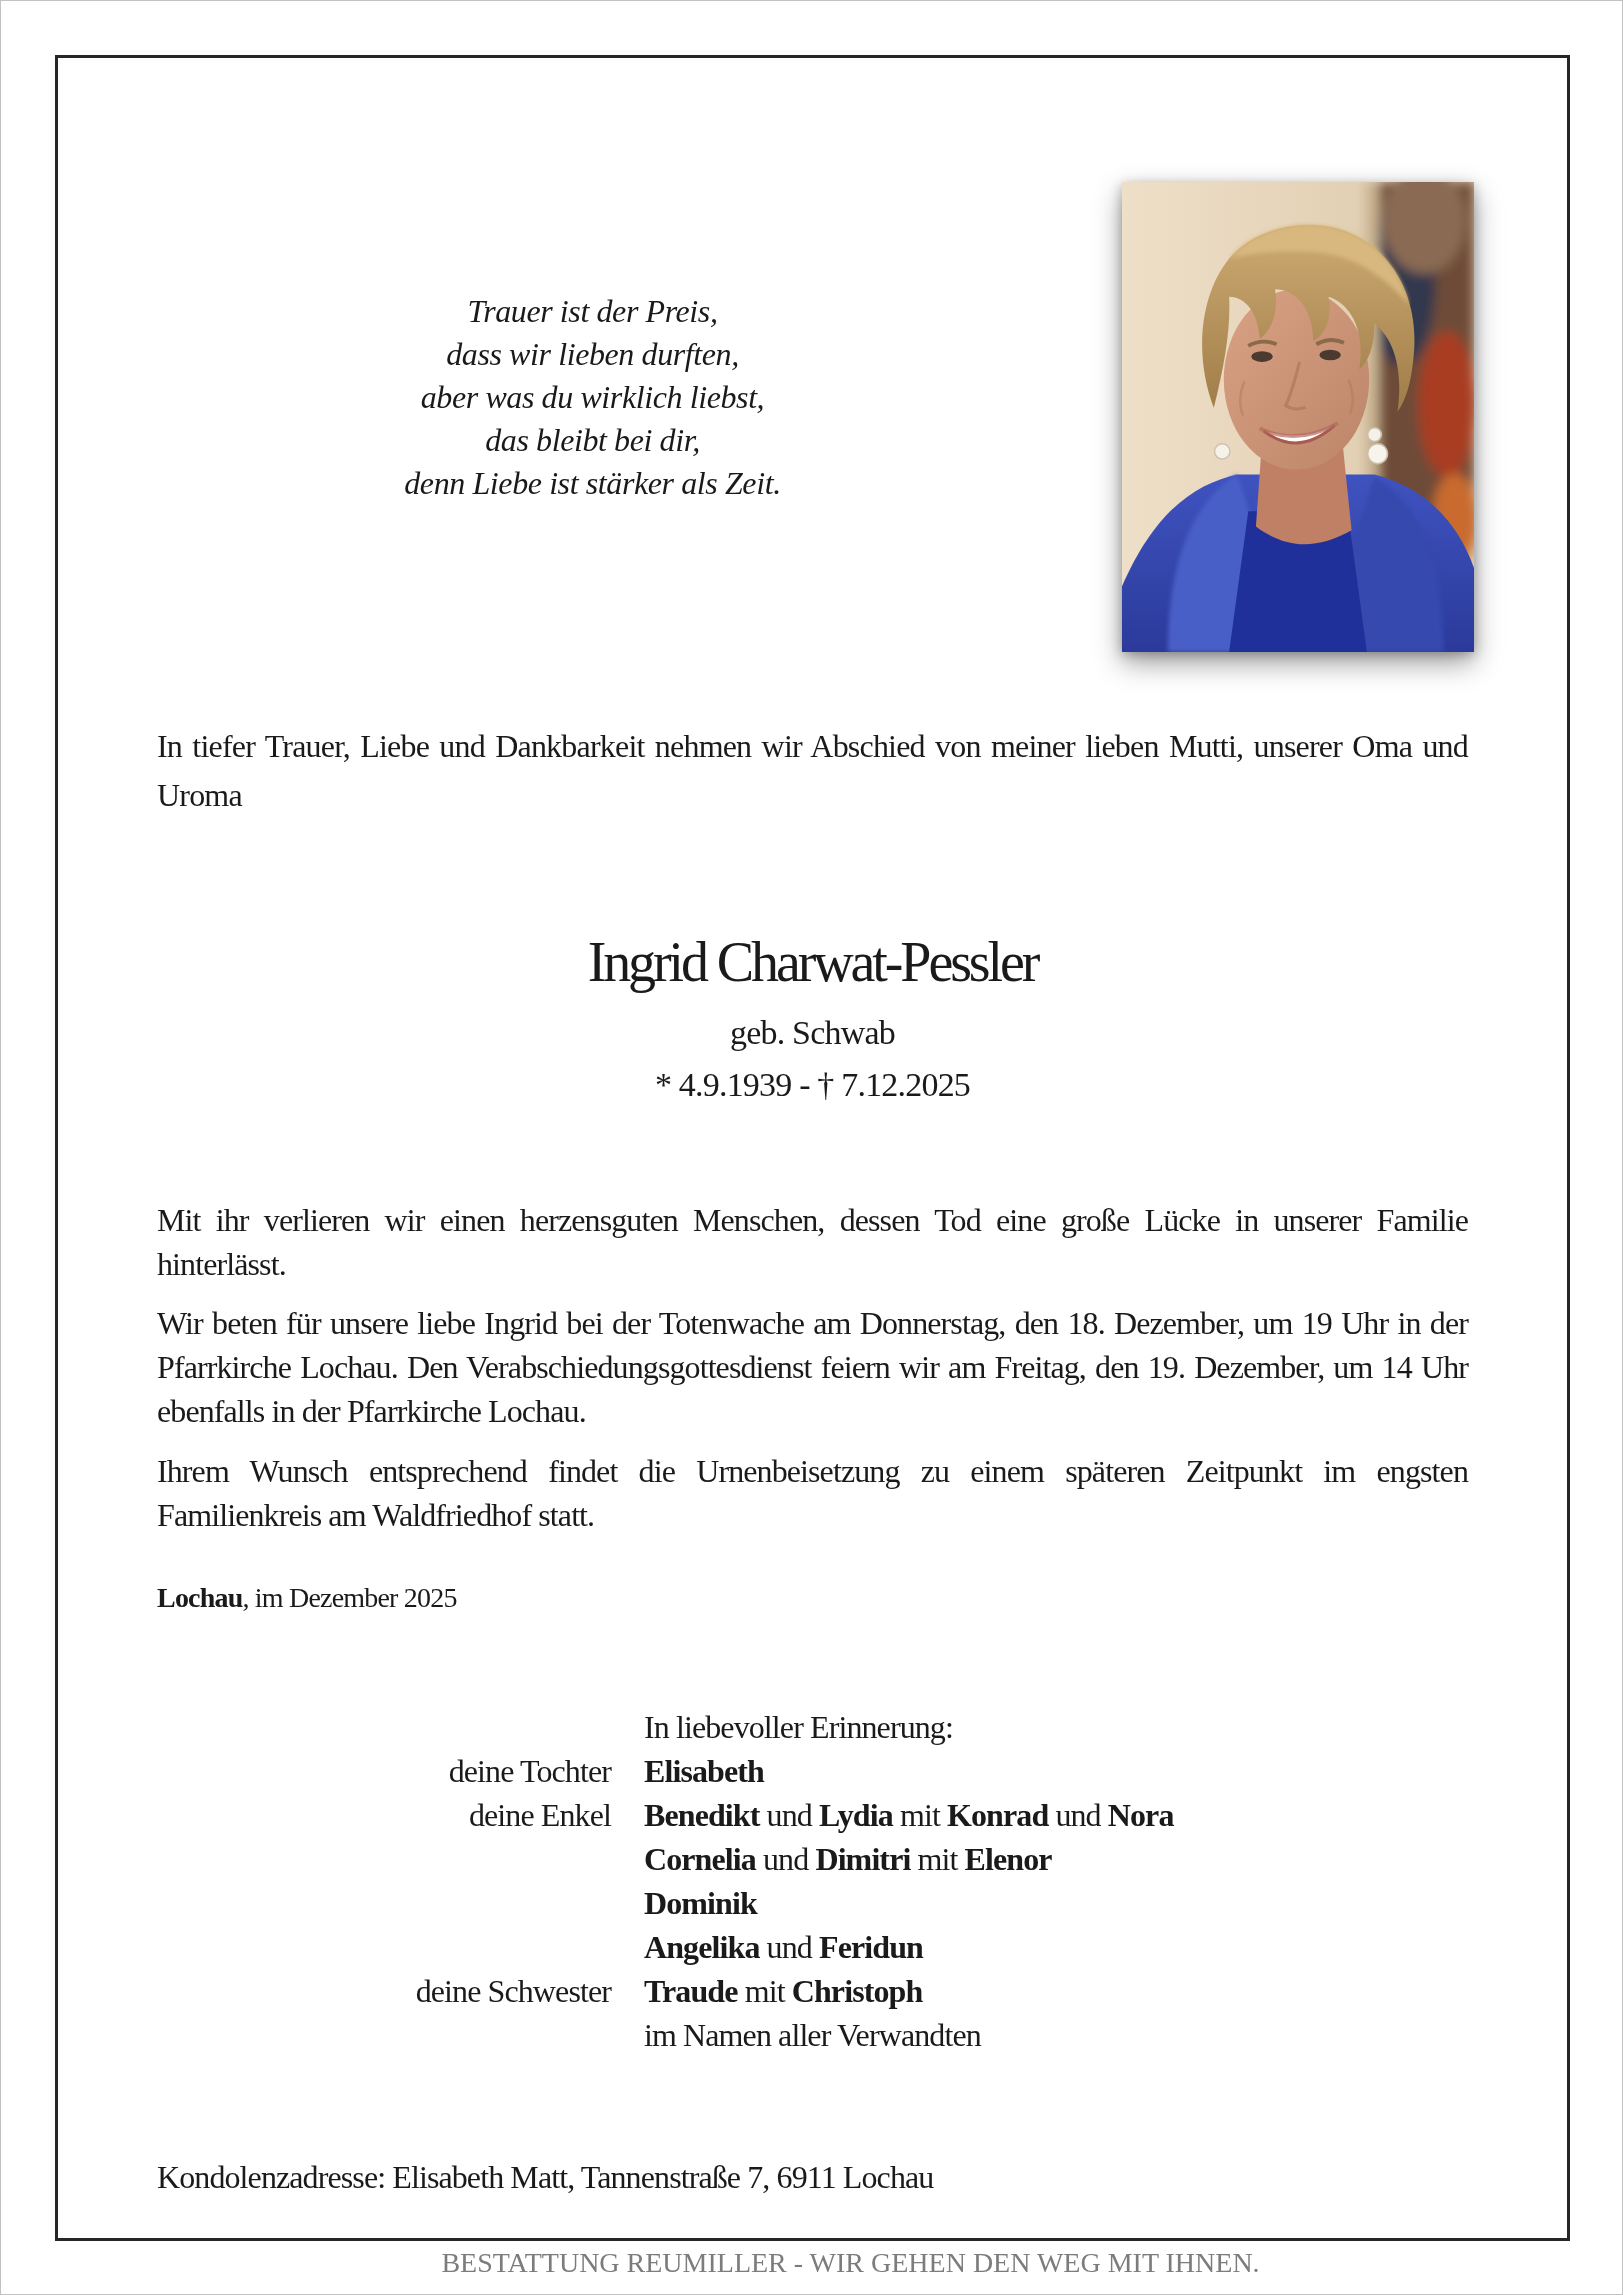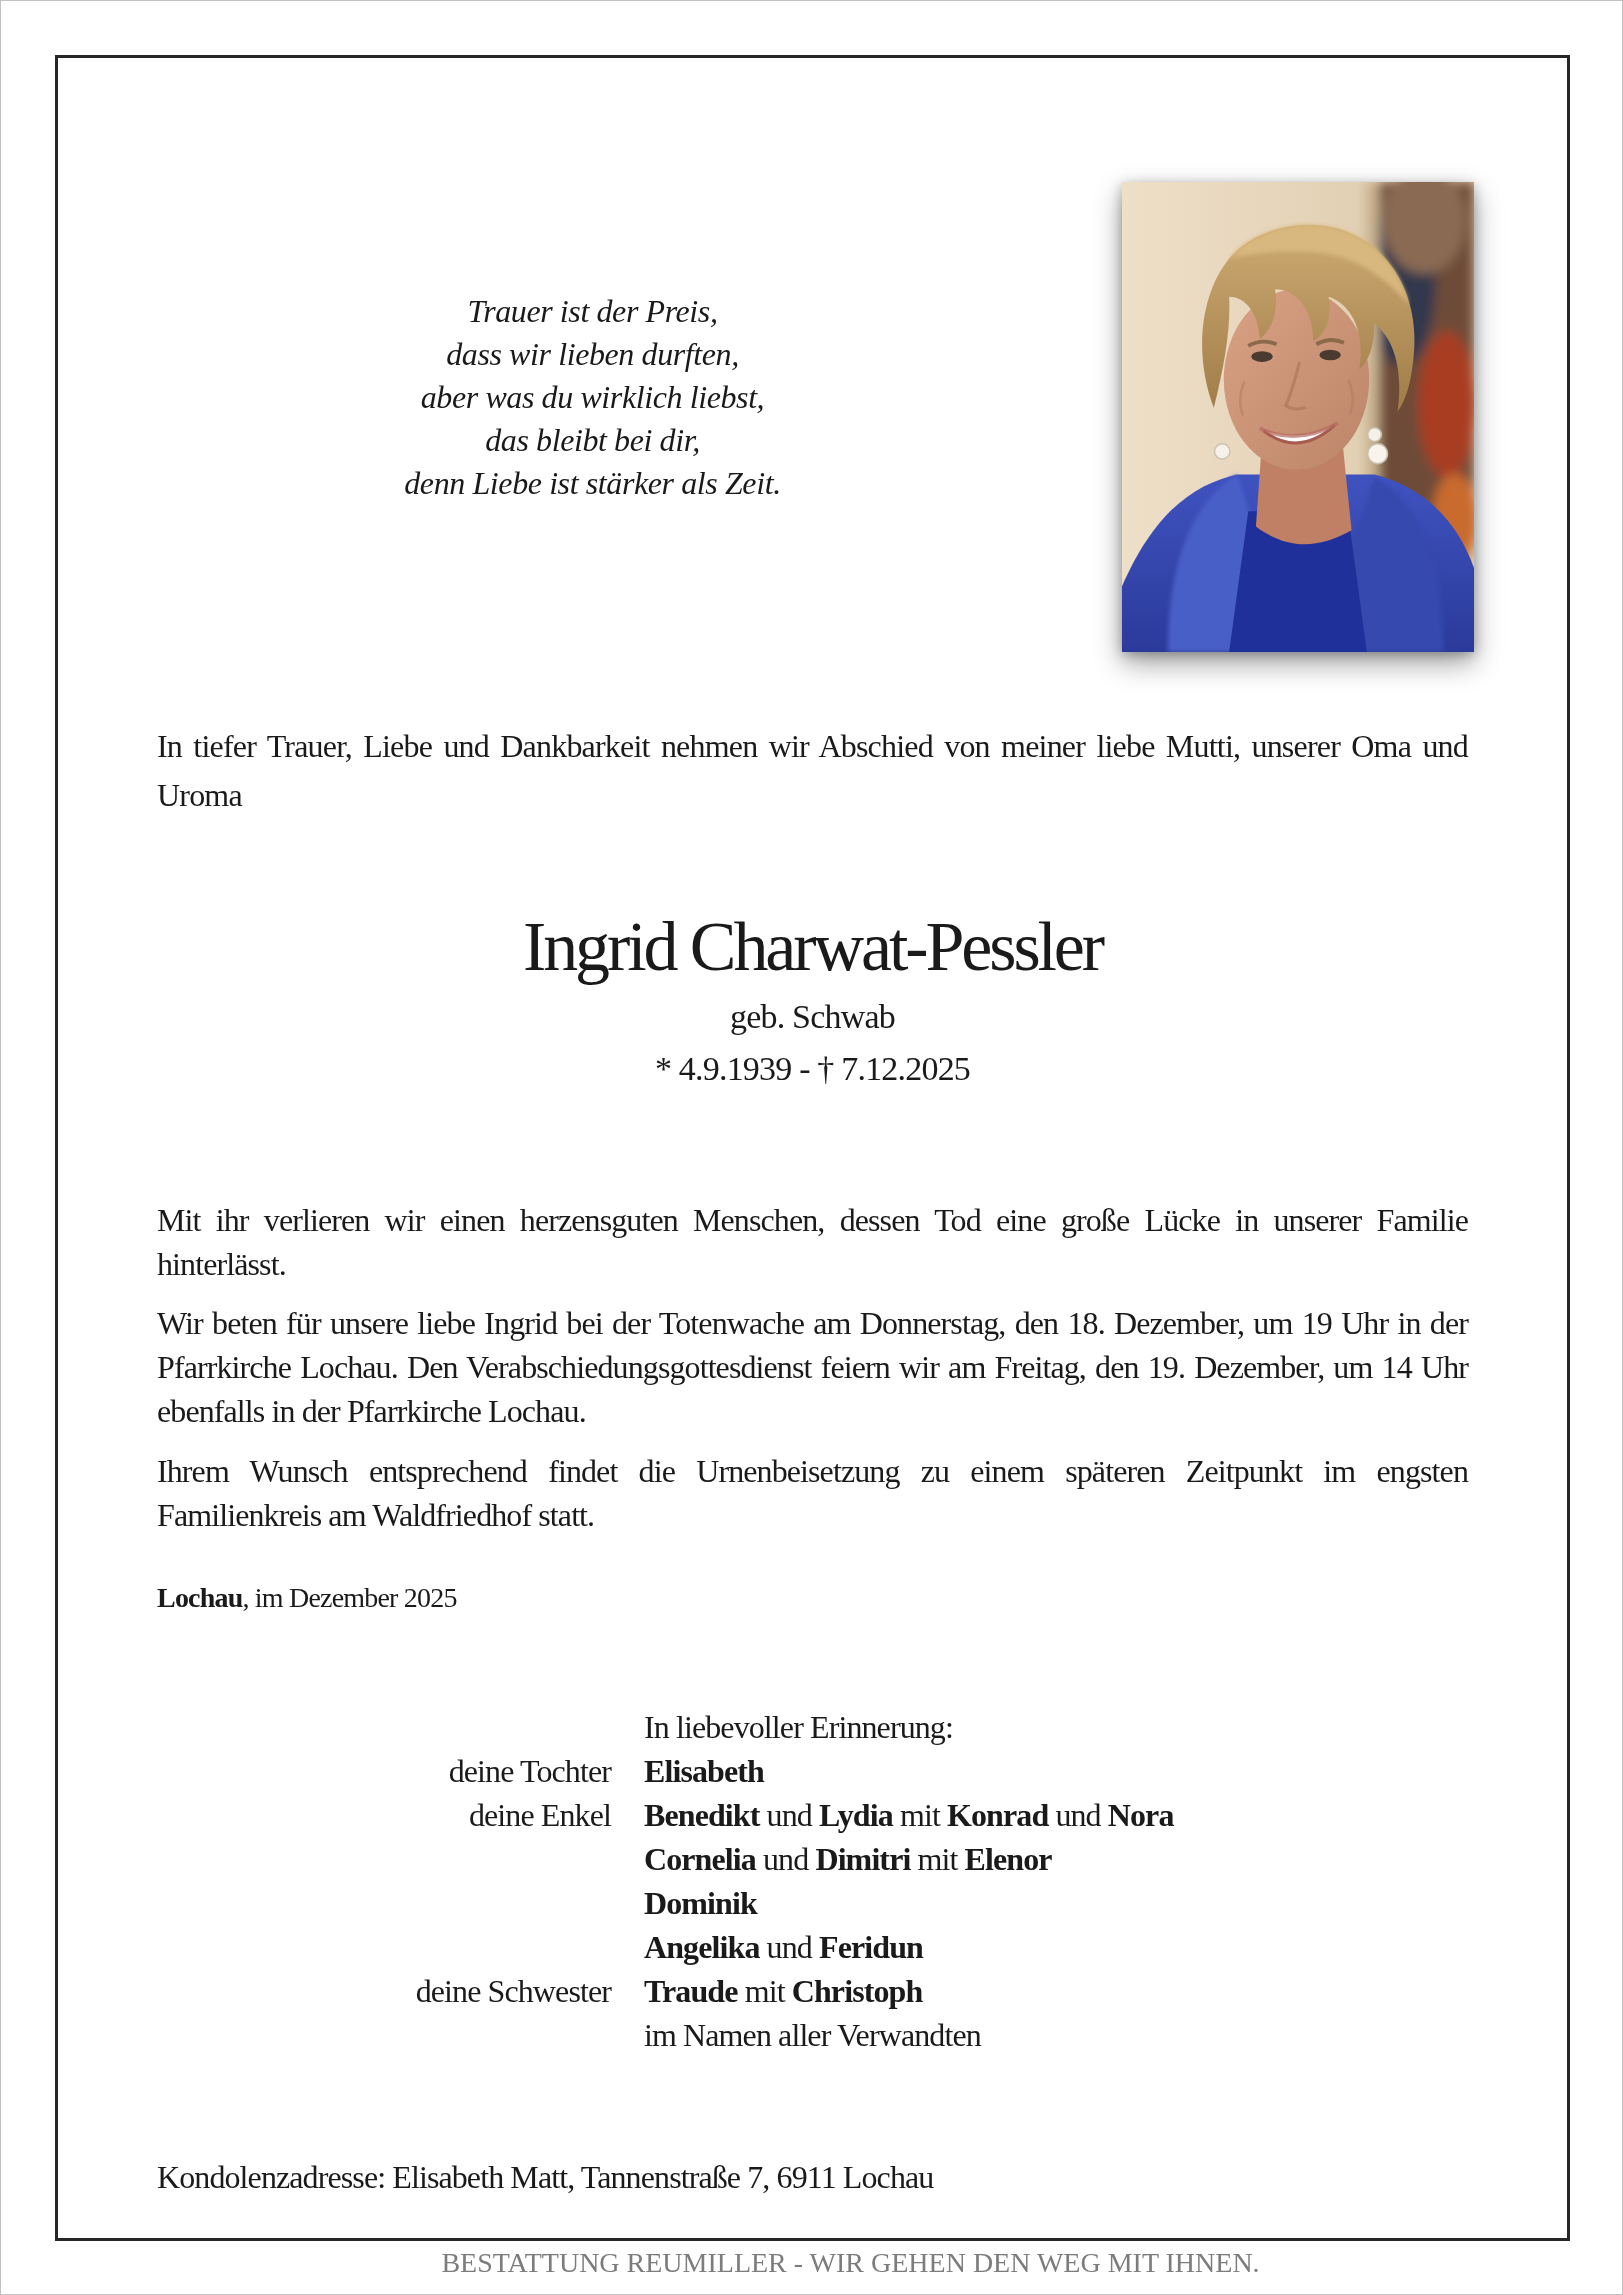--- a/index.html
+++ b/index.html
@@ -37,21 +37,21 @@
   .intro{
     position:absolute;left:156px;top:721px;width:1311px;
     font-size:32px;line-height:49px;letter-spacing:-0.8px;
     text-align:justify;
   }
   
   .nameblock{
     position:absolute;left:0;top:912px;width:1623px;text-align:center;
   }
   .deceased-name{
-    font-size:70px;font-weight:400;letter-spacing:-3.1px;line-height:67px;margin:0;
+    font-size:56px;font-weight:400;letter-spacing:-3.1px;line-height:67px;margin:16px;
   }
   .maiden{font-size:34px;line-height:34px;margin-top:20px;letter-spacing:-0.8px;}
   .dates{font-size:34px;line-height:34px;margin-top:18px;letter-spacing:-0.8px;}
   
   .bodytext{
     position:absolute;left:156px;top:1168px;width:1311px;
     font-size:32px;line-height:44px;letter-spacing:-0.9px;margin-top:29px;
   }
   .bodytext p{margin:0 0 15.3px 0;text-align:justify;}
   
@@ -158,21 +158,21 @@
 
       <path d="M120,295 C95,230 100,150 140,100 C175,58 250,42 305,70 C355,95 385,150 382,215 C380,255 372,285 360,300 C368,245 355,205 330,185 C330,215 322,235 310,245 C318,195 300,160 270,150 C275,180 265,200 250,208 C250,170 230,140 200,140 C205,170 195,195 180,205 C178,172 162,150 140,150 C142,190 135,235 120,295 Z" fill="url(#hairg)"></path>
       <path d="M140,100 C175,58 250,42 305,70 C340,87 365,120 375,160 C340,120 300,95 255,92 C200,88 160,95 140,100 Z" fill="#d8b87e" filter="url(#soft2)"></path>
 
       <circle cx="330" cy="330" r="9" fill="#f5f1e8" stroke="#c9bfae" stroke-width="2"></circle>
       <circle cx="334" cy="355" r="13" fill="#f8f4ec" stroke="#c9bfae" stroke-width="2"></circle>
       <circle cx="131" cy="352" r="10" fill="#f6f2e9" stroke="#cdc3b2" stroke-width="2"></circle>
     </svg>
   </div>
 
-  <div class="intro">In tiefer Trauer, Liebe und Dankbarkeit nehmen wir Abschied von meiner liebe Mutti, unserer Oma und Uroma</div>
+  <div class="intro">In tiefer Trauer, Liebe und Dankbarkeit nehmen wir Abschied von meiner lieben Mutti, unserer Oma und Uroma</div>
 
   <div class="nameblock">
     <h1 class="deceased-name">Ingrid Charwat-Pessler</h1>
     <div class="maiden">geb. Schwab</div>
     <div class="dates">* 4.9.1939 - † 7.12.2025</div>
   </div>
 
   <div class="bodytext">
       <p>Mit ihr verlieren wir einen herzensguten Menschen, dessen Tod eine große Lücke in unserer Familie hinterlässt.</p>
       <p>Wir beten für unsere liebe Ingrid bei der Totenwache am Donnerstag, den 18. Dezember, um 19 Uhr in der Pfarrkirche Lochau. Den Verabschiedungsgottesdienst feiern wir am Freitag, den 19. Dezember, um 14 Uhr ebenfalls in der Pfarrkirche Lochau.</p>

